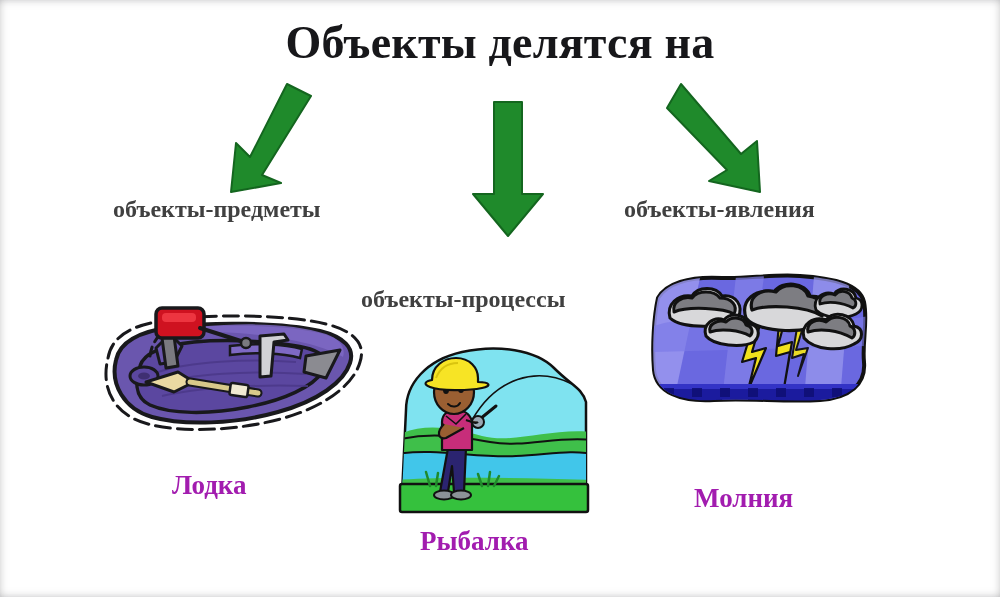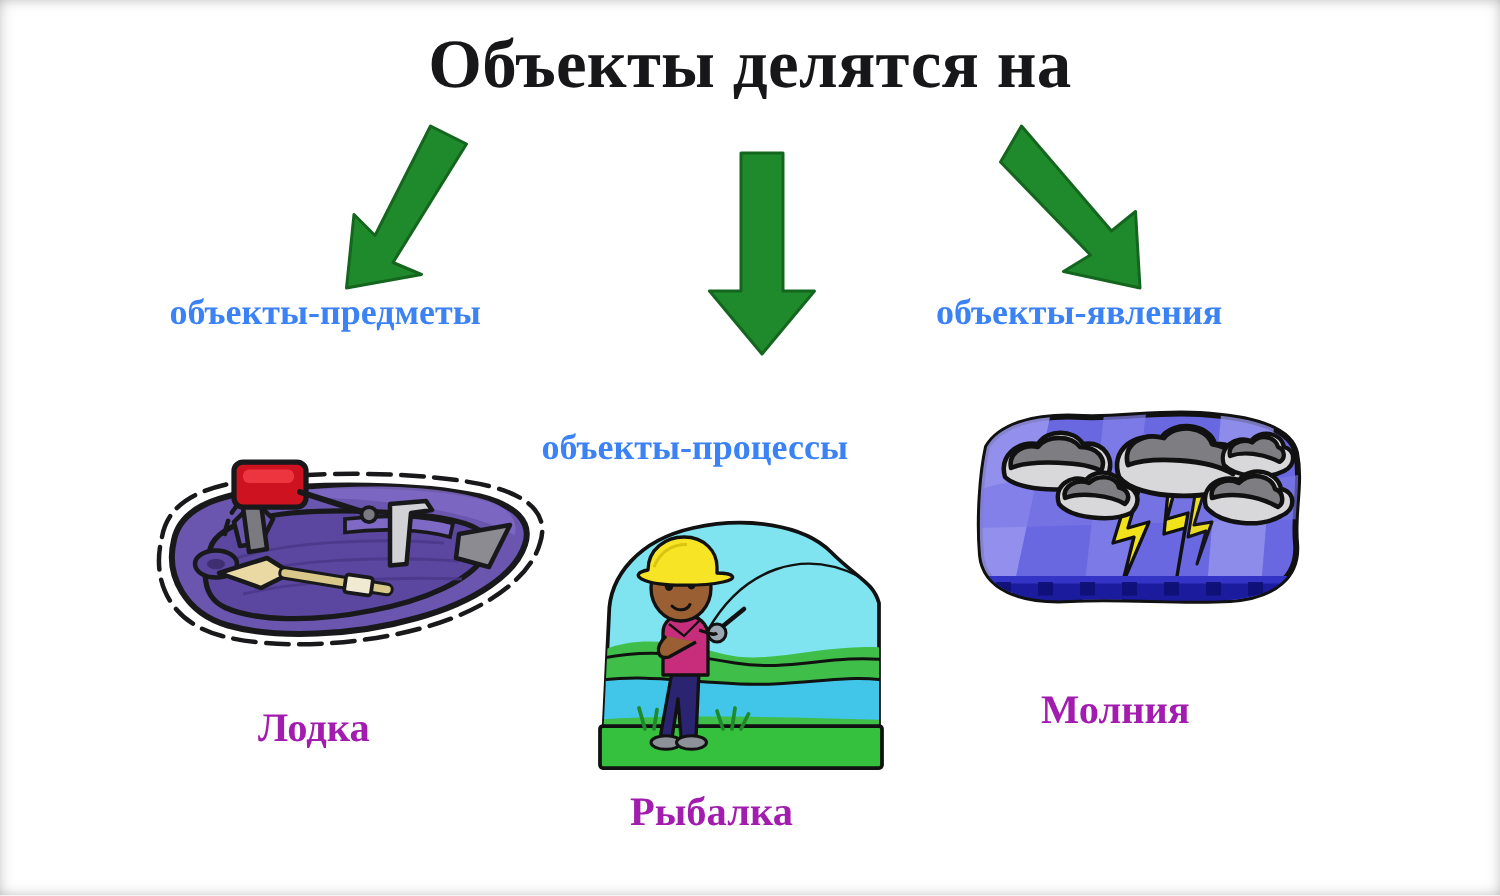--- a/index.html
+++ b/index.html
@@ -39,37 +39,37 @@
     font-weight: bold;
     color: #17171a;
     letter-spacing: 0.2px;
     white-space: nowrap;
   }
 
   .branch-label {
     position: absolute;
     font-size: 24px;
     font-weight: bold;
-    color: #3b82f6;
+    color: #404040;
     white-space: nowrap;
   }
   .branch-label.l1 { left: 113px;  top: 196px; }
   .branch-label.l2 { left: 361px;  top: 286px; }
   .branch-label.l3 { left: 624px;  top: 196px; }
 
   .caption {
     position: absolute;
     font-size: 27px;
     font-weight: bold;
     color: #a21caf;
     white-space: nowrap;
   }
   .caption.c1 { left: 172px; top: 470px; }
   .caption.c2 { left: 420px; top: 526px; }
-  .caption.c3 { left: 694px; top: 458px; }
+  .caption.c3 { left: 694px; top: 483px; }
 
   .arrow { position: absolute; }
   .arrow.a1 { left: 215px; top: 82px;  width: 110px; height: 112px; }
   .arrow.a2 { left: 463px; top: 98px;  width: 90px;  height: 142px; }
   .arrow.a3 { left: 665px; top: 82px;  width: 115px; height: 112px; }
 
   .art { position: absolute; }
   .art.boat      { left: 78px;  top: 300px; width: 290px; height: 138px; }
   .art.fishing   { left: 386px; top: 344px; width: 216px; height: 186px; }
   .art.lightning { left: 644px; top: 266px; width: 232px; height: 148px; }

